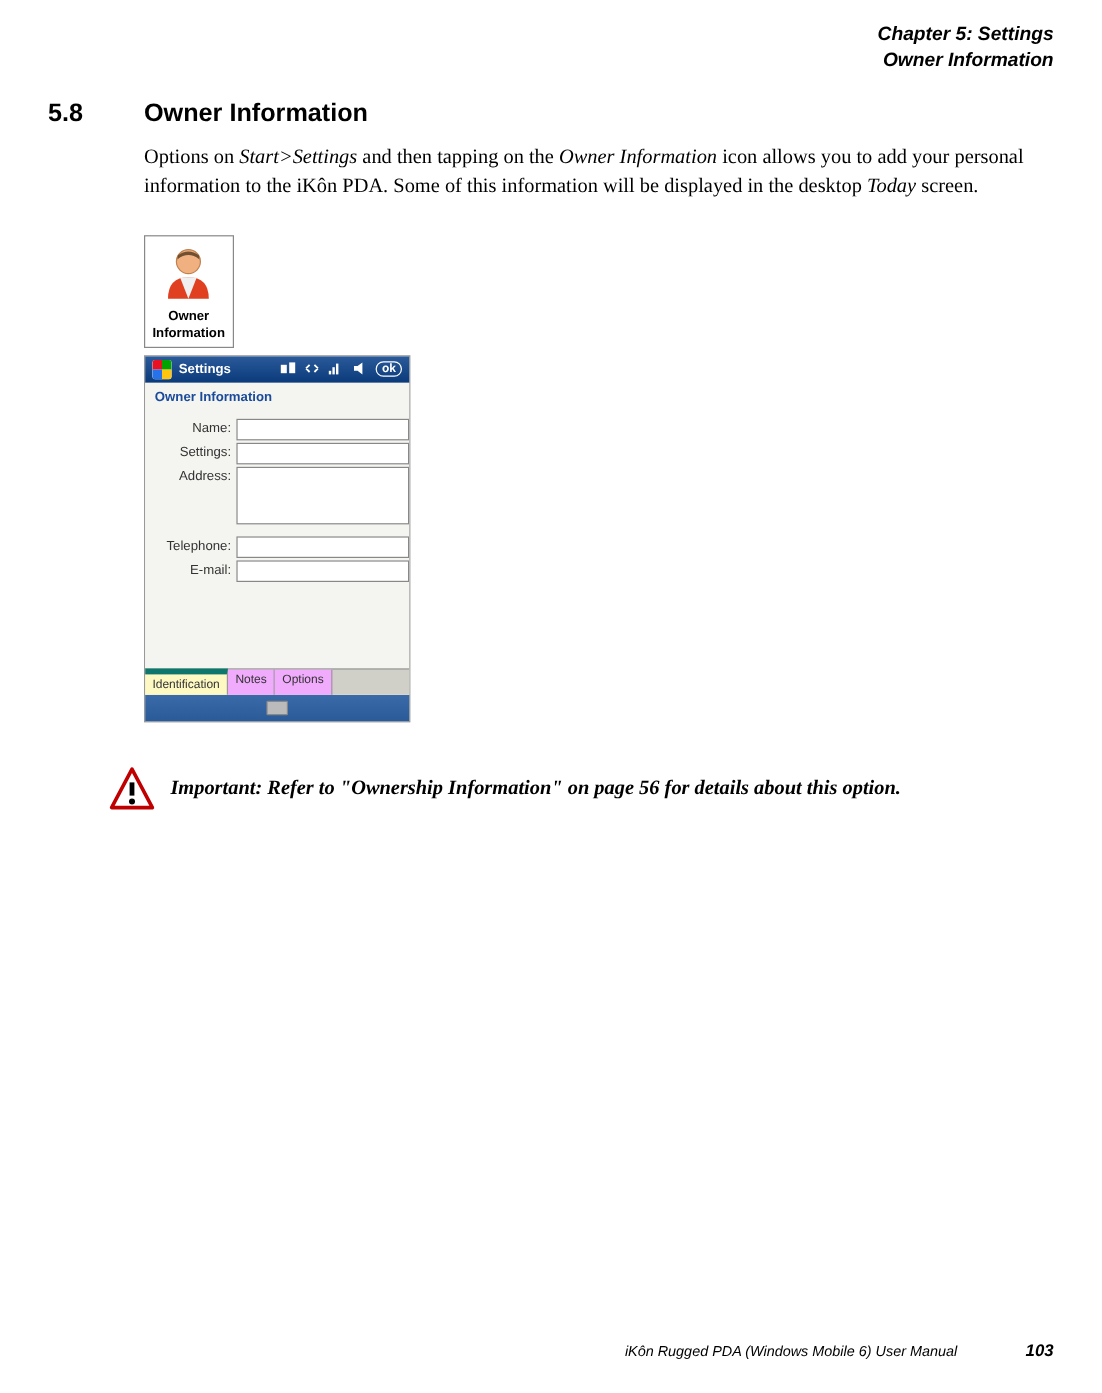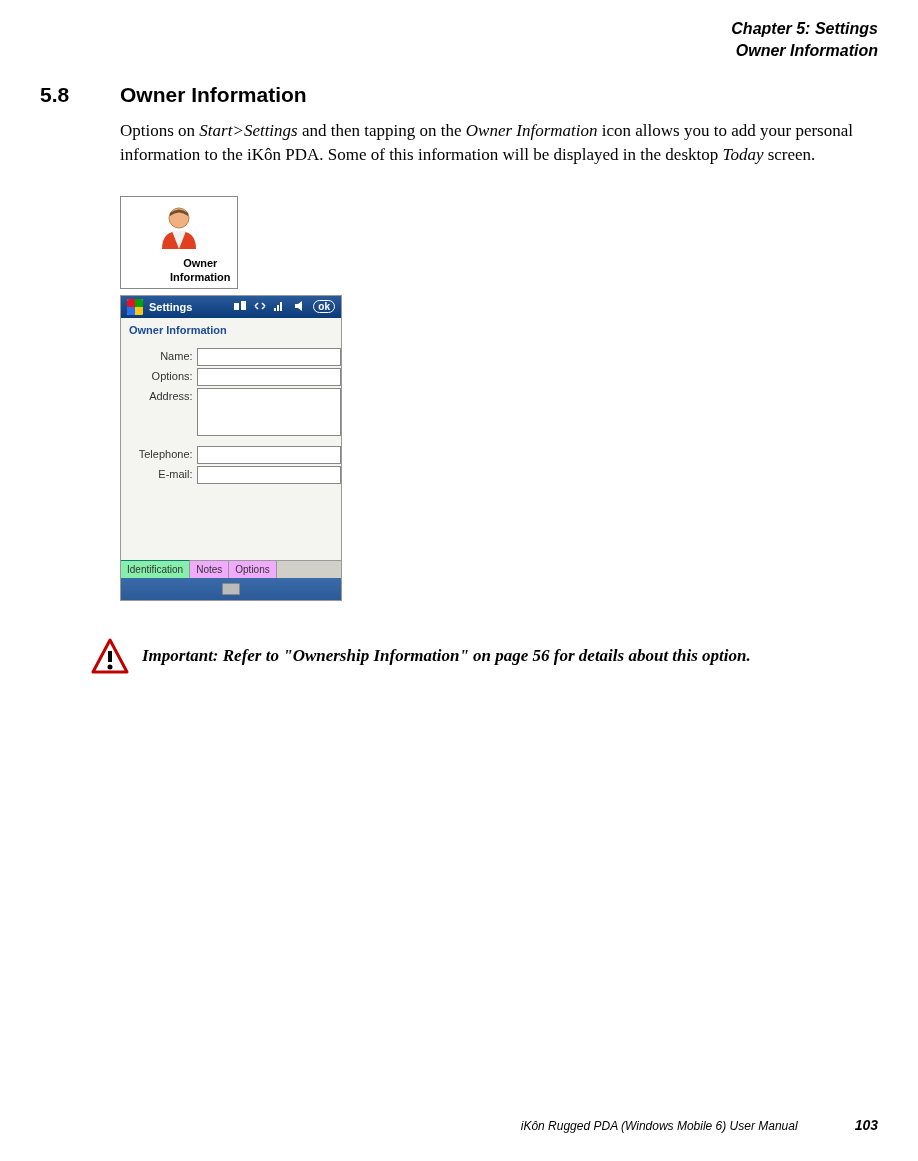--- a/index.html
+++ b/index.html
@@ -47,21 +47,20 @@
     }
     .icon-avatar {
       width: 50px;
       height: 50px;
       margin: 0 auto 2px;
     }
     .icon-block-label {
       font-weight: bold;
       font-size: 11px;
       line-height: 1.2;
-      margin-left: 43px;
     }
     .screenshot {
       margin-left: 80px;
       margin-top: 6px;
       width: 222px;
       border: 1px solid #999;
       font-family: Tahoma, Arial, sans-serif;
     }
     .screenshot-top {
       background: linear-gradient(#2a5a9a, #0a3a7a);
@@ -140,22 +139,22 @@
       border-top: 1px solid #999;
       font-size: 10px;
     }
     .tab {
       padding: 3px 6px;
       border-right: 1px solid #999;
       background: #f0abfc;
       color: #333;
     }
     .tab.active {
-      background: #86efac;
-      border-top: 1px solid #0f766e;
+      background: #fef9c3;
+      border-top: 5px solid #0f766e;
       margin-top: -1px;
     }
     .screenshot-bottom {
       background: linear-gradient(#3a6aa8, #2a5a98);
       height: 22px;
       display: flex;
       justify-content: center;
       align-items: center;
     }
     .kb-ico {
@@ -253,21 +252,21 @@
     </span>
   </div>
   <div class="screenshot-body">
     <div class="subheader">Owner Information</div>
     <div class="form-grid">
       <div class="form-row">
         <div class="form-label">Name:</div>
         <div class="form-input"></div>
       </div>
       <div class="form-row">
-        <div class="form-label">Options:</div>
+        <div class="form-label">Settings:</div>
         <div class="form-input"></div>
       </div>
       <div class="form-row">
         <div class="form-label">Address:</div>
         <div class="form-input tall"></div>
       </div>
       <div class="form-row" style="margin-top:10px">
         <div class="form-label">Telephone:</div>
         <div class="form-input"></div>
       </div>

